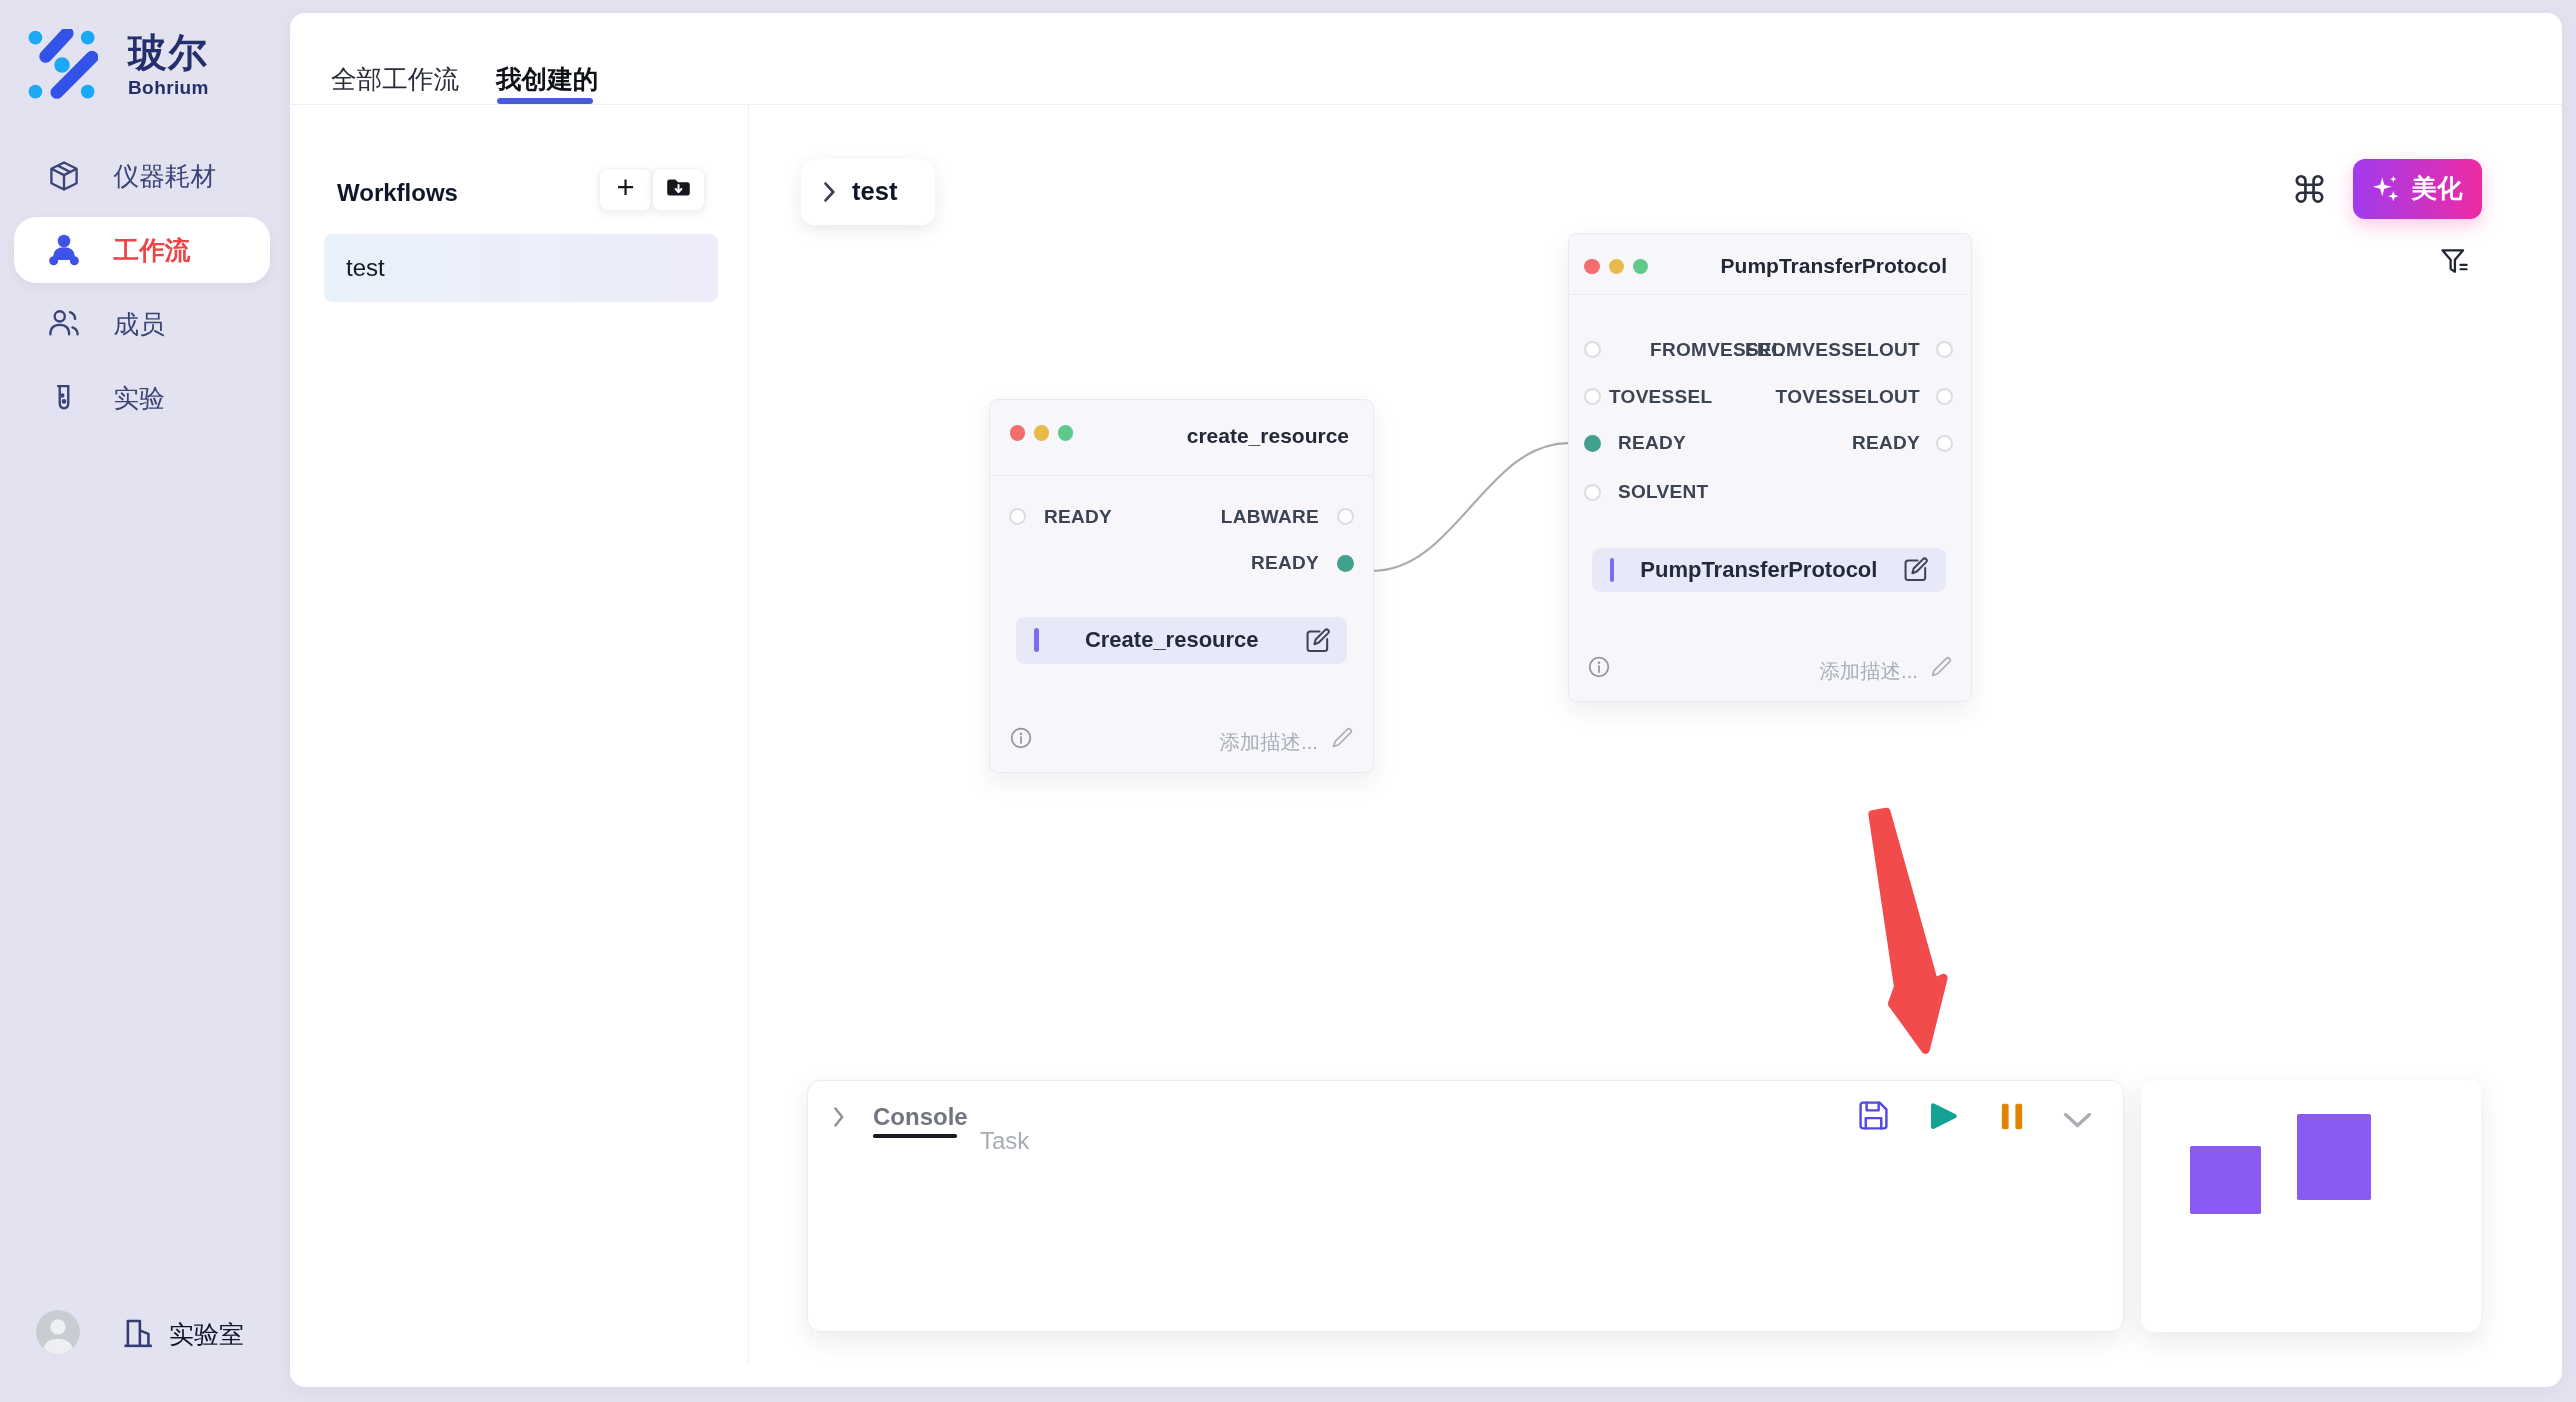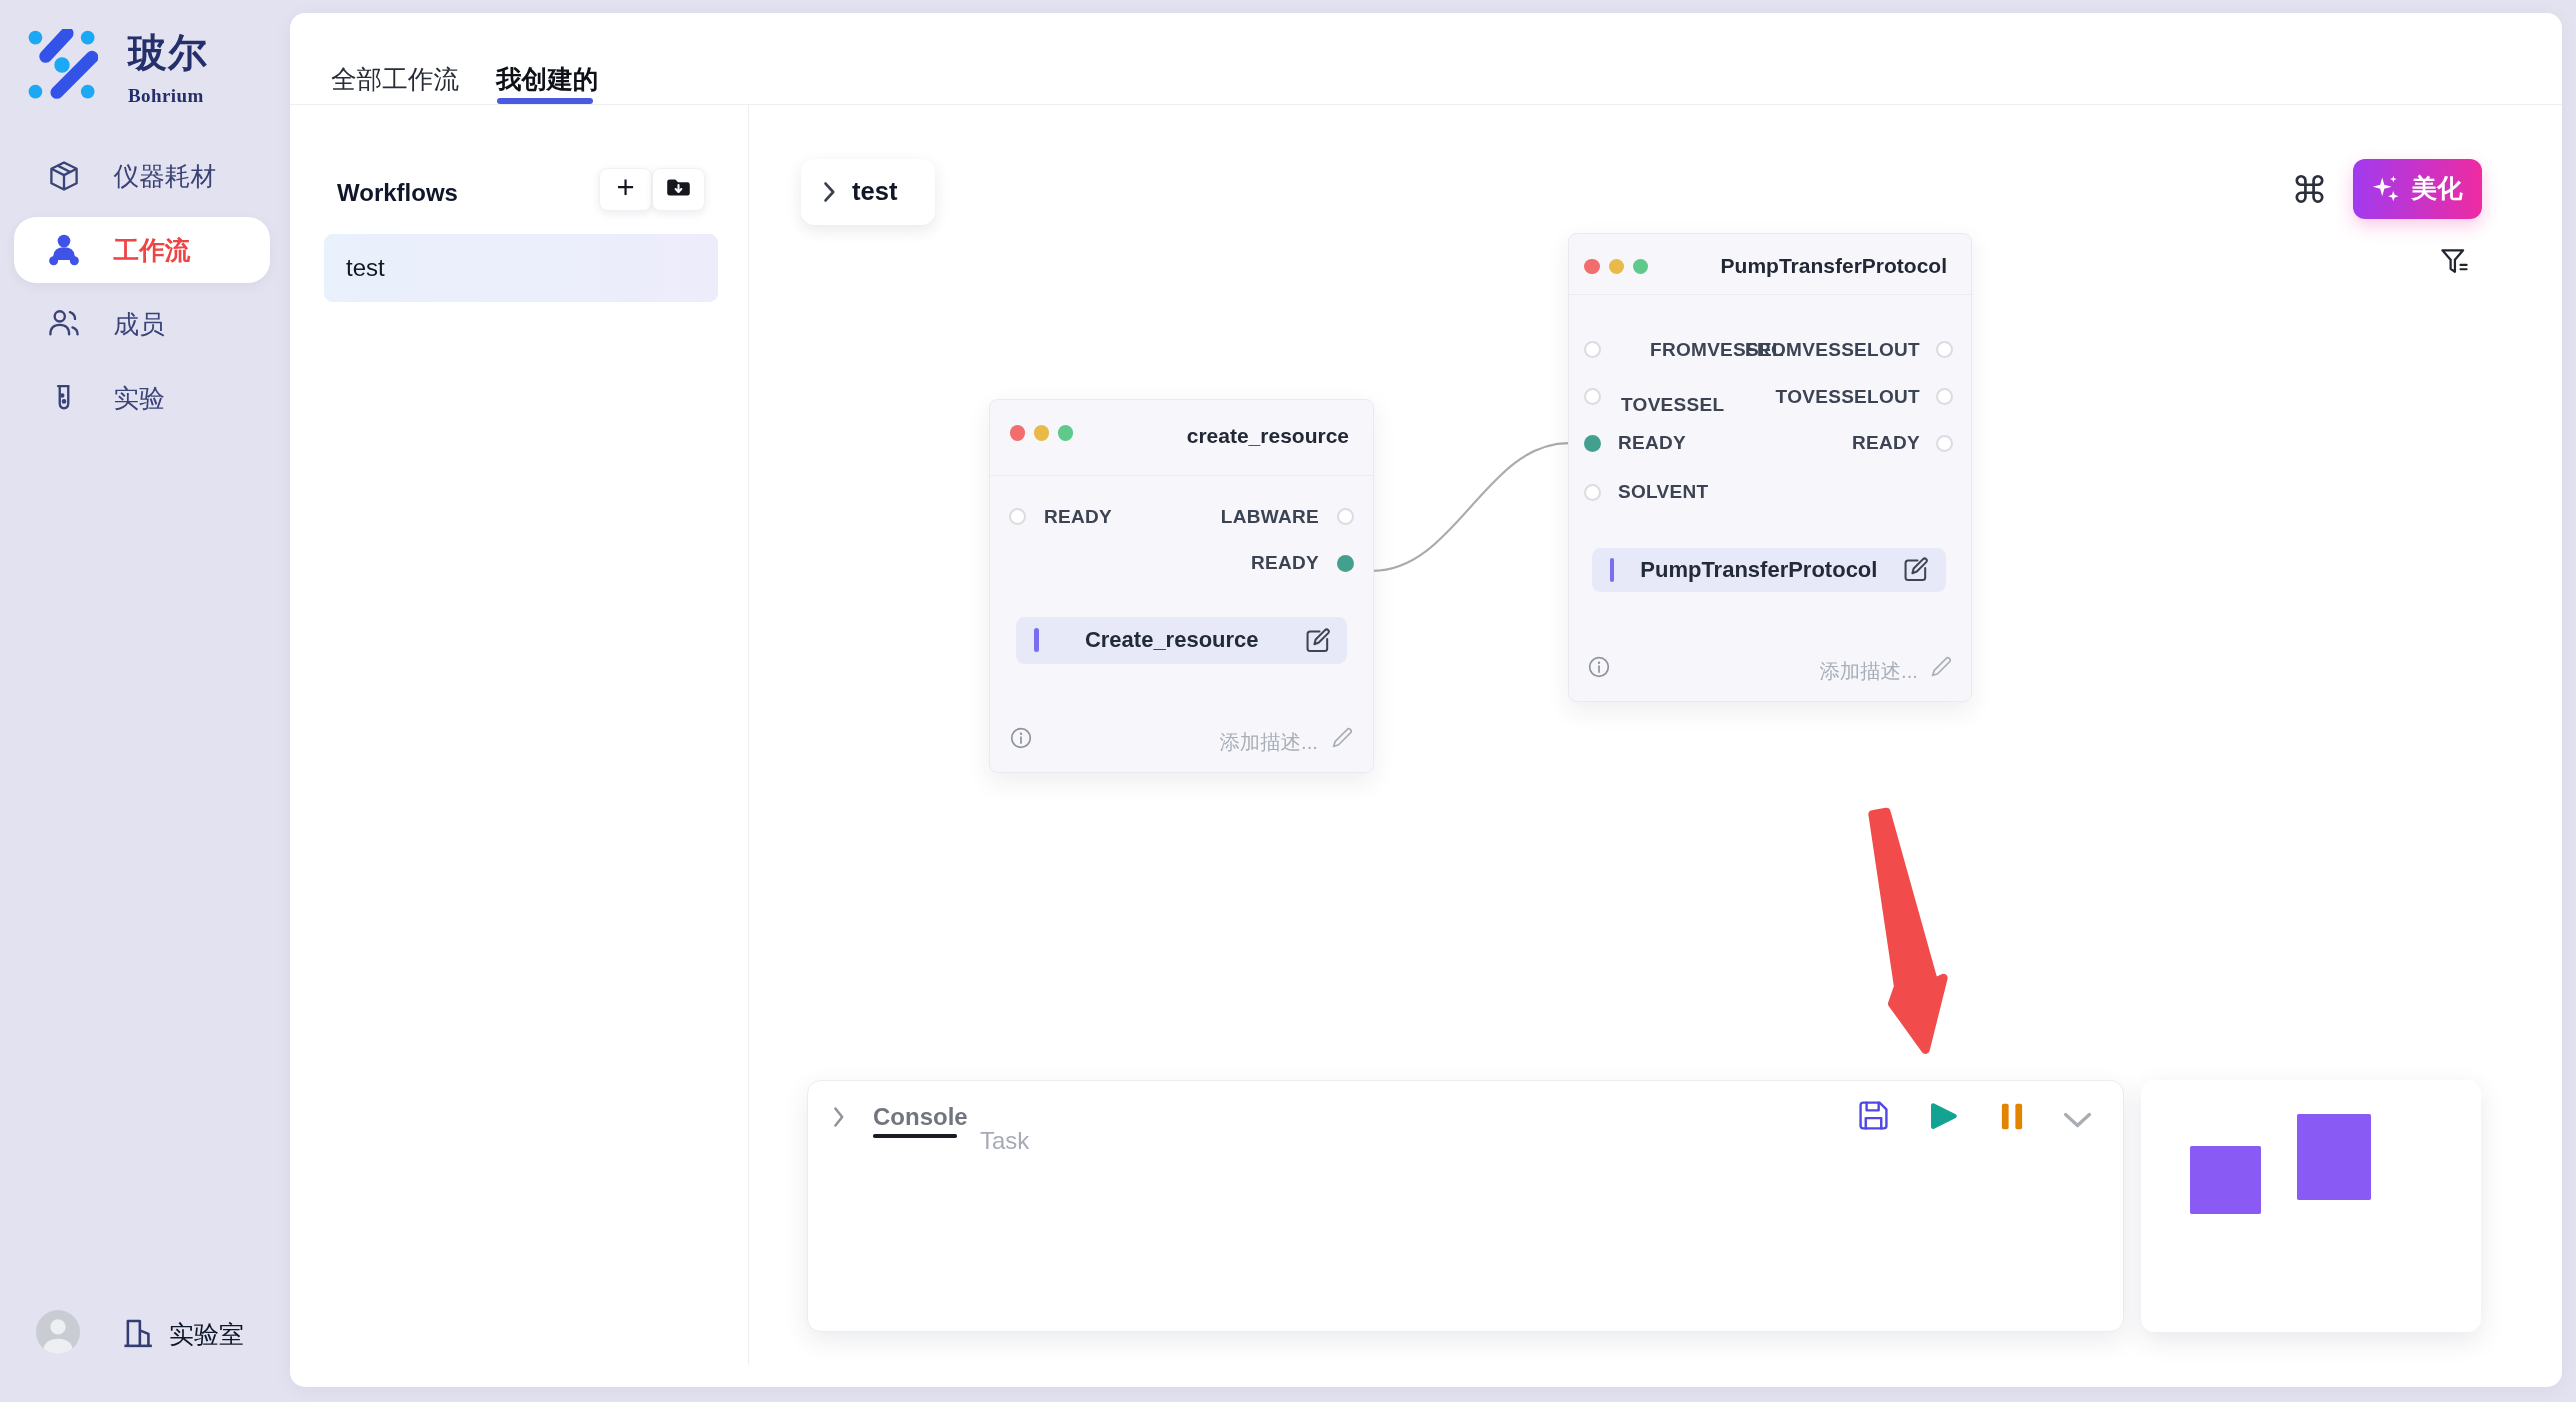--- a/index.html
+++ b/index.html
@@ -97,21 +97,21 @@
         <circle cx="11" cy="10" r="8" fill="#1BA8F5"></circle>
         <circle cx="72" cy="10" r="8" fill="#1BA8F5"></circle>
         <circle cx="42" cy="42" r="9" fill="#1BA8F5"></circle>
         <circle cx="11" cy="73" r="8" fill="#1BA8F5"></circle>
         <circle cx="72" cy="73" r="8" fill="#1BA8F5"></circle>
         <line x1="23" y1="32" x2="48" y2="5" stroke="#3353E8" stroke-width="15" stroke-linecap="round"></line>
         <line x1="36" y1="74" x2="77" y2="33" stroke="#3353E8" stroke-width="15" stroke-linecap="round"></line>
       </svg>
     </span>
     <div class="abs logo-title" style="left:128px;top:25.6px;">玻尔</div>
-    <div class="abs logo-sub" style="left:128px;top:85px;font-family:Liberation Serif, serif;">Bohrium</div>
+    <div class="abs logo-sub" style="left:128px;top:77px;">Bohrium</div>
 
     <div class="abs nav-item" style="top:143px;">
       <span class="nav-icon">
         <svg width="36" height="36" viewBox="0 0 40 40" fill="none" stroke="#3A4377" stroke-width="2.6" stroke-linejoin="round">
           <path d="M20 5 L34 12 L34 28 L20 35 L6 28 L6 12 Z"></path>
           <path d="M6 12 L20 19 L34 12"></path>
           <path d="M20 19 L20 35"></path>
           <path d="M13 8.5 L27 15.5"></path>
         </svg>
       </span>
@@ -283,21 +283,21 @@
           <span class="tdot" style="left:64px;top:25px;background:#5EC98B;"></span>
           <span class="node-title" style="top:20.4px;">PumpTransferProtocol</span>
         </div>
 
         <span class="pcirc" style="left:15.3px;top:107px;"></span>
         <span class="plabel" style="left:49px;top:105px;margin-left:32px;">FROMVESSEL</span>
         <span class="plabel" style="right:51px;top:105px;">FROMVESSELOUT</span>
         <span class="pcirc" style="right:18px;top:107px;"></span>
 
         <span class="pcirc" style="left:15.3px;top:154px;"></span>
-        <span class="plabel" style="left:52px;top:152px;margin-top:8px;">TOVESSEL</span>
+        <span class="plabel" style="left:40px;top:152px;">TOVESSEL</span>
         <span class="plabel" style="right:51px;top:152px;">TOVESSELOUT</span>
         <span class="pcirc" style="right:18px;top:154px;"></span>
 
         <span class="pcirc filled" style="left:15.3px;top:201px;"></span>
         <span class="plabel" style="left:49px;top:198px;">READY</span>
         <span class="plabel" style="right:51px;top:198px;">READY</span>
         <span class="pcirc" style="right:18px;top:201px;"></span>
 
         <span class="pcirc" style="left:15.3px;top:250px;"></span>
         <span class="plabel" style="left:49px;top:247px;">SOLVENT</span>

